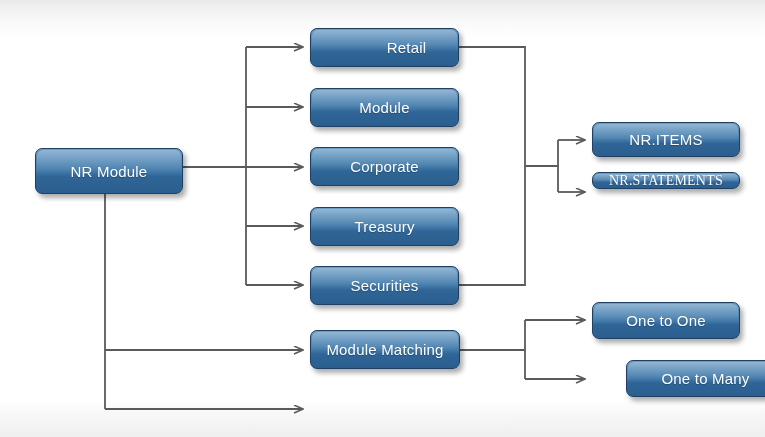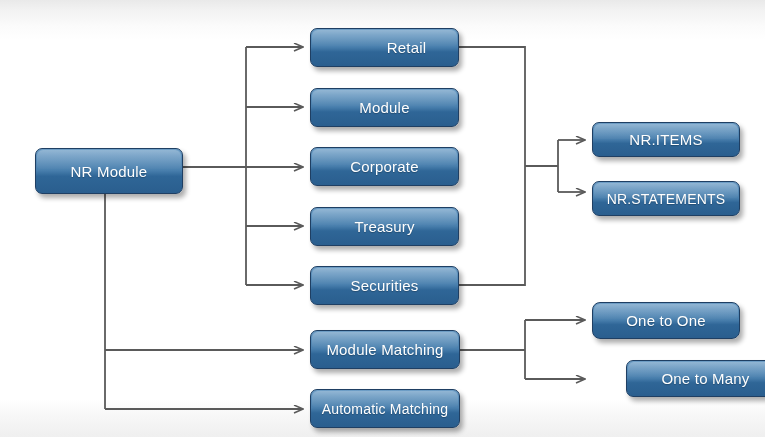--- a/index.html
+++ b/index.html
@@ -133,33 +133,30 @@
   </div>
 
   <div class="node" style="left:310px; top:266px; width:149px; height:39px;">
     <span>Securities</span>
   </div>
 
   <div class="node" style="left:592px; top:122px; width:148px; height:35px;">
     <span>NR.ITEMS</span>
   </div>
 
-  <div class="node tight" style="left:592px; top:181px; width:148px; height:35px;">
+  <div class="node tight" style="left:592px; top:172px; width:148px; height:17px;font-family:Liberation Serif, serif;">
     <span>NR.STATEMENTS</span>
   </div>
 
   <div class="node" style="left:310px; top:330px; width:150px; height:39px;">
     <span>Module Matching</span>
   </div>
 
-  <div class="node tight" style="left:310px; top:389px; width:150px; height:39px;">
-    <span>Automatic Matching</span>
-  </div>
 
-  <div class="node" style="left:592px; top:302px; width:148px; height:37px;border-radius:8px;">
+  <div class="node" style="left:592px; top:302px; width:148px; height:37px;">
     <span>One to One</span>
   </div>
 
   <div class="node" style="left:626px; top:360px; width:159px; height:37px;">
     <span>One to Many</span>
   </div>
 
 </div>
 
 </body></html>

